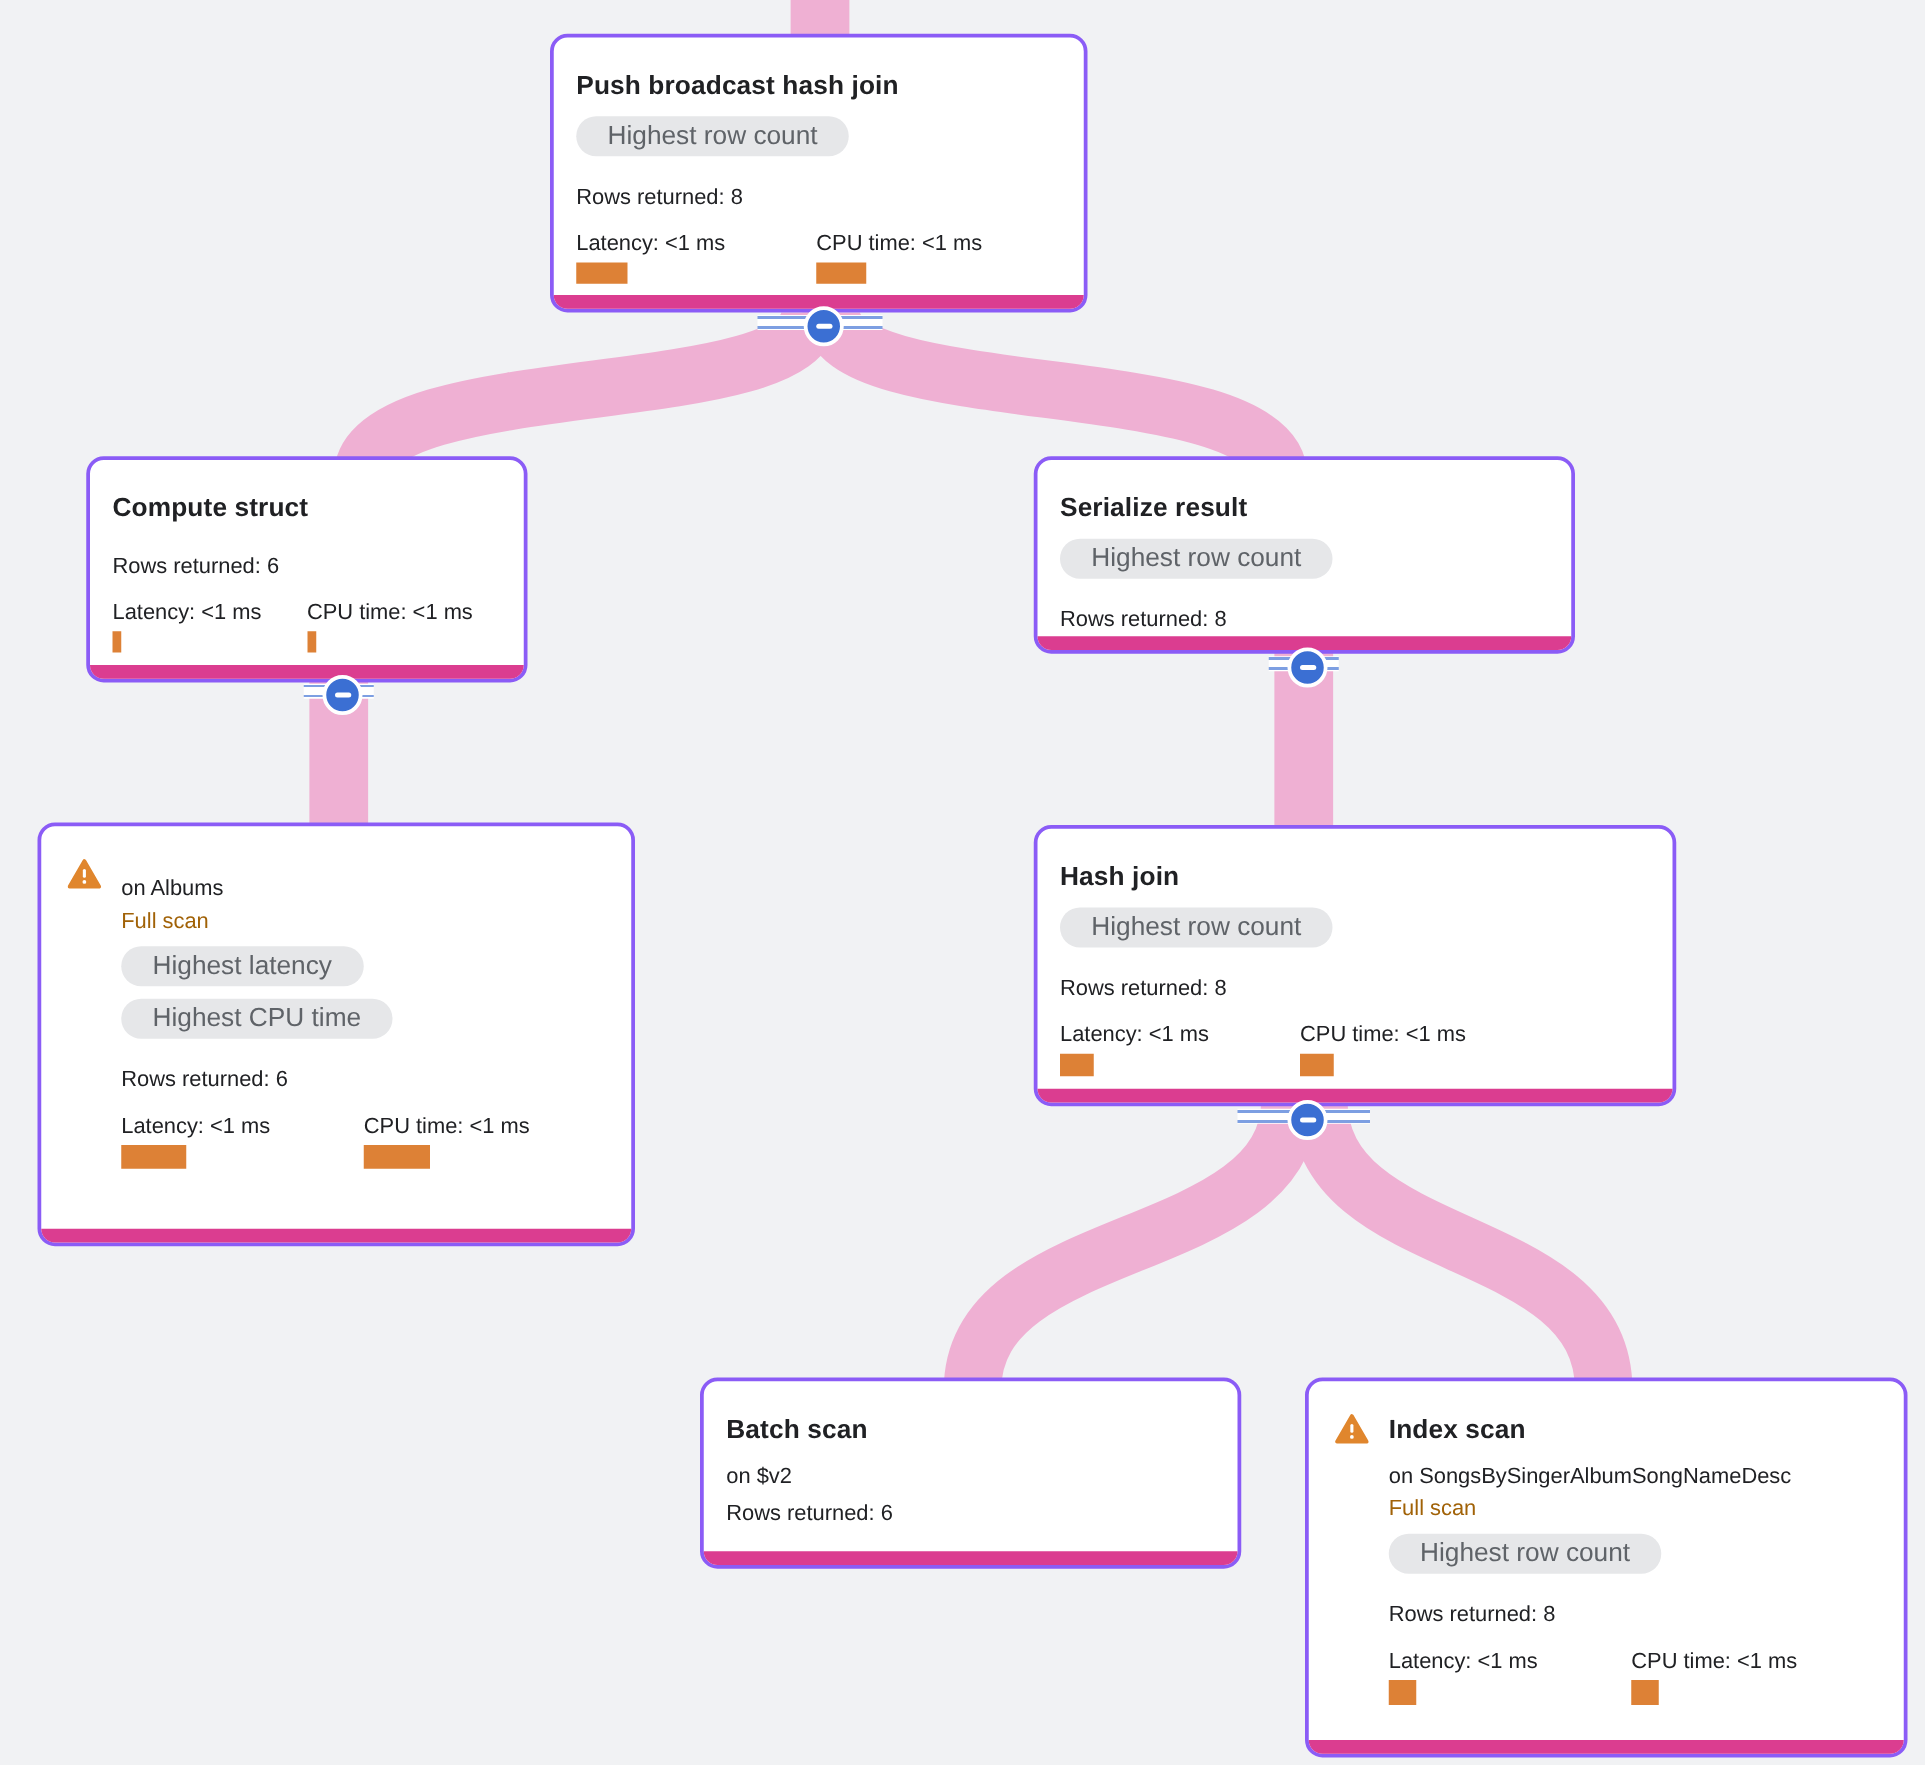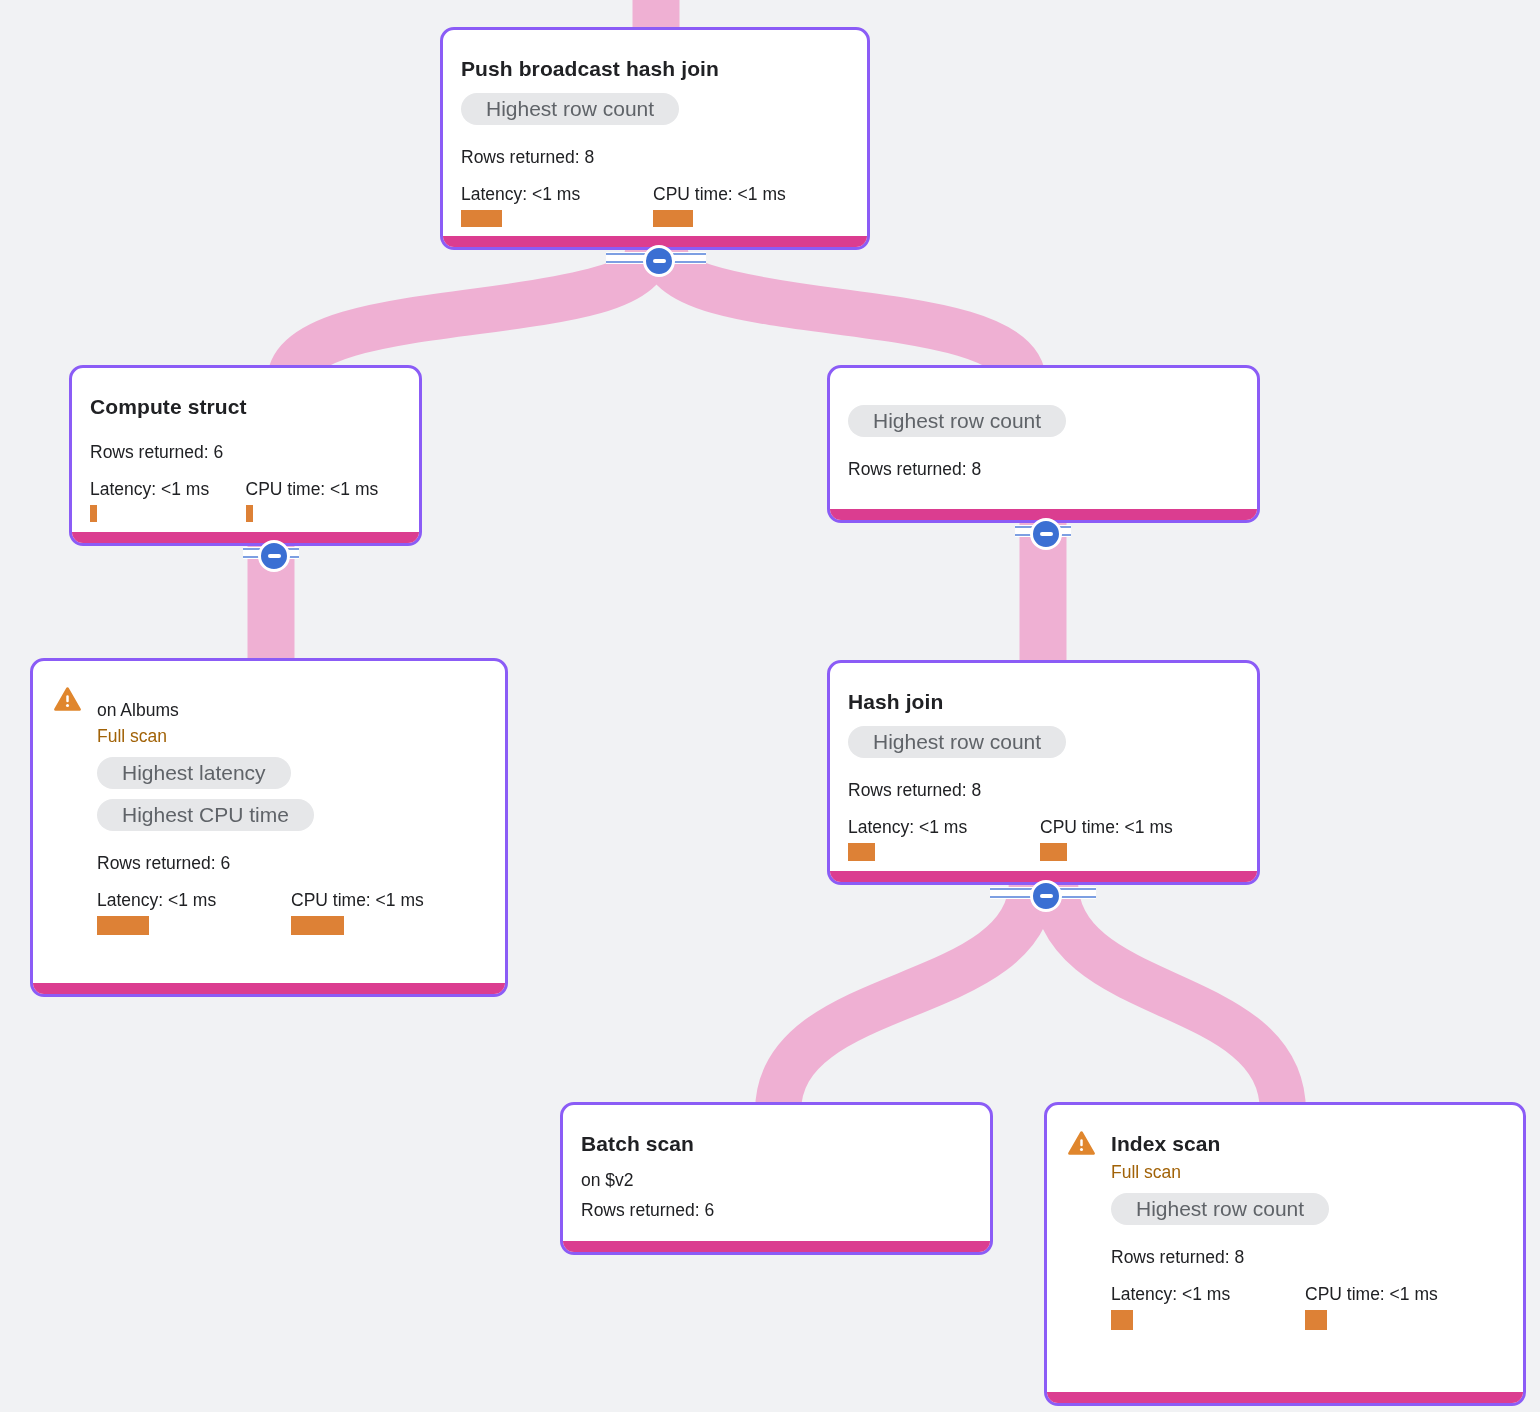--- a/index.html
+++ b/index.html
@@ -140,27 +140,28 @@
         <div class="m-label">CPU time: &lt;1 ms</div>
         <div class="bar" style="height: 19px; width: 53px;"></div>
       </div>
     </div>
   </div>
   <div class="accent-bar"></div>
 </div>
 
 <div class="card" style="left:827px;top:365px;width:433px;height:158px">
   <div class="card-body">
+    <h2 class="node-title">Serialize result</h2>
     <div class="badge-row"><span class="badge">Highest row count</span></div>
     <div class="rows">Rows returned: 8</div>
   </div>
   <div class="accent-bar"></div>
 </div>
 
-<div class="card" style="left:827px;top:660px;width:433px;height:225px">
+<div class="card" style="left:827px;top:660px;width:514px;height:225px">
   <div class="card-body">
     <h2 class="node-title">Hash join</h2>
     <div class="badge-row"><span class="badge">Highest row count</span></div>
     <div class="rows">Rows returned: 8</div>
     <div class="metrics">
       <div class="metric">
         <div class="m-label">Latency: &lt;1 ms</div>
         <div class="bar" style="height: 18px; width: 27px;"></div>
       </div>
       <div class="metric">
@@ -184,20 +185,21 @@
 <div class="card" style="left:1044px;top:1102px;width:482px;height:304px">
   <div class="card-body indent">
     <span class="warn-icon">
       <svg viewBox="0 0 24 22" width="27" height="25">
         <path d="M12 1.5 L22.6 19.8 H1.4 Z" fill="#e0862d" stroke="#e0862d" stroke-width="2.6" stroke-linejoin="round"></path>
         <rect x="10.9" y="7.2" width="2.2" height="6.2" rx="1.1" fill="#ffffff"></rect>
         <circle cx="12" cy="16.4" r="1.35" fill="#ffffff"></circle>
       </svg>
     </span>
     <h2 class="node-title">Index scan</h2>
+    <div class="subtitle">on SongsBySingerAlbumSongNameDesc</div>
     <div class="scan-type">Full scan</div>
     <div class="badge-row" style="margin-top:10px;"><span class="badge">Highest row count</span></div>
     <div class="rows">Rows returned: 8</div>
     <div class="metrics">
       <div class="metric">
         <div class="m-label">Latency: &lt;1 ms</div>
         <div class="bar" style="height: 20px; width: 22px;"></div>
       </div>
       <div class="metric">
         <div class="m-label">CPU time: &lt;1 ms</div>

